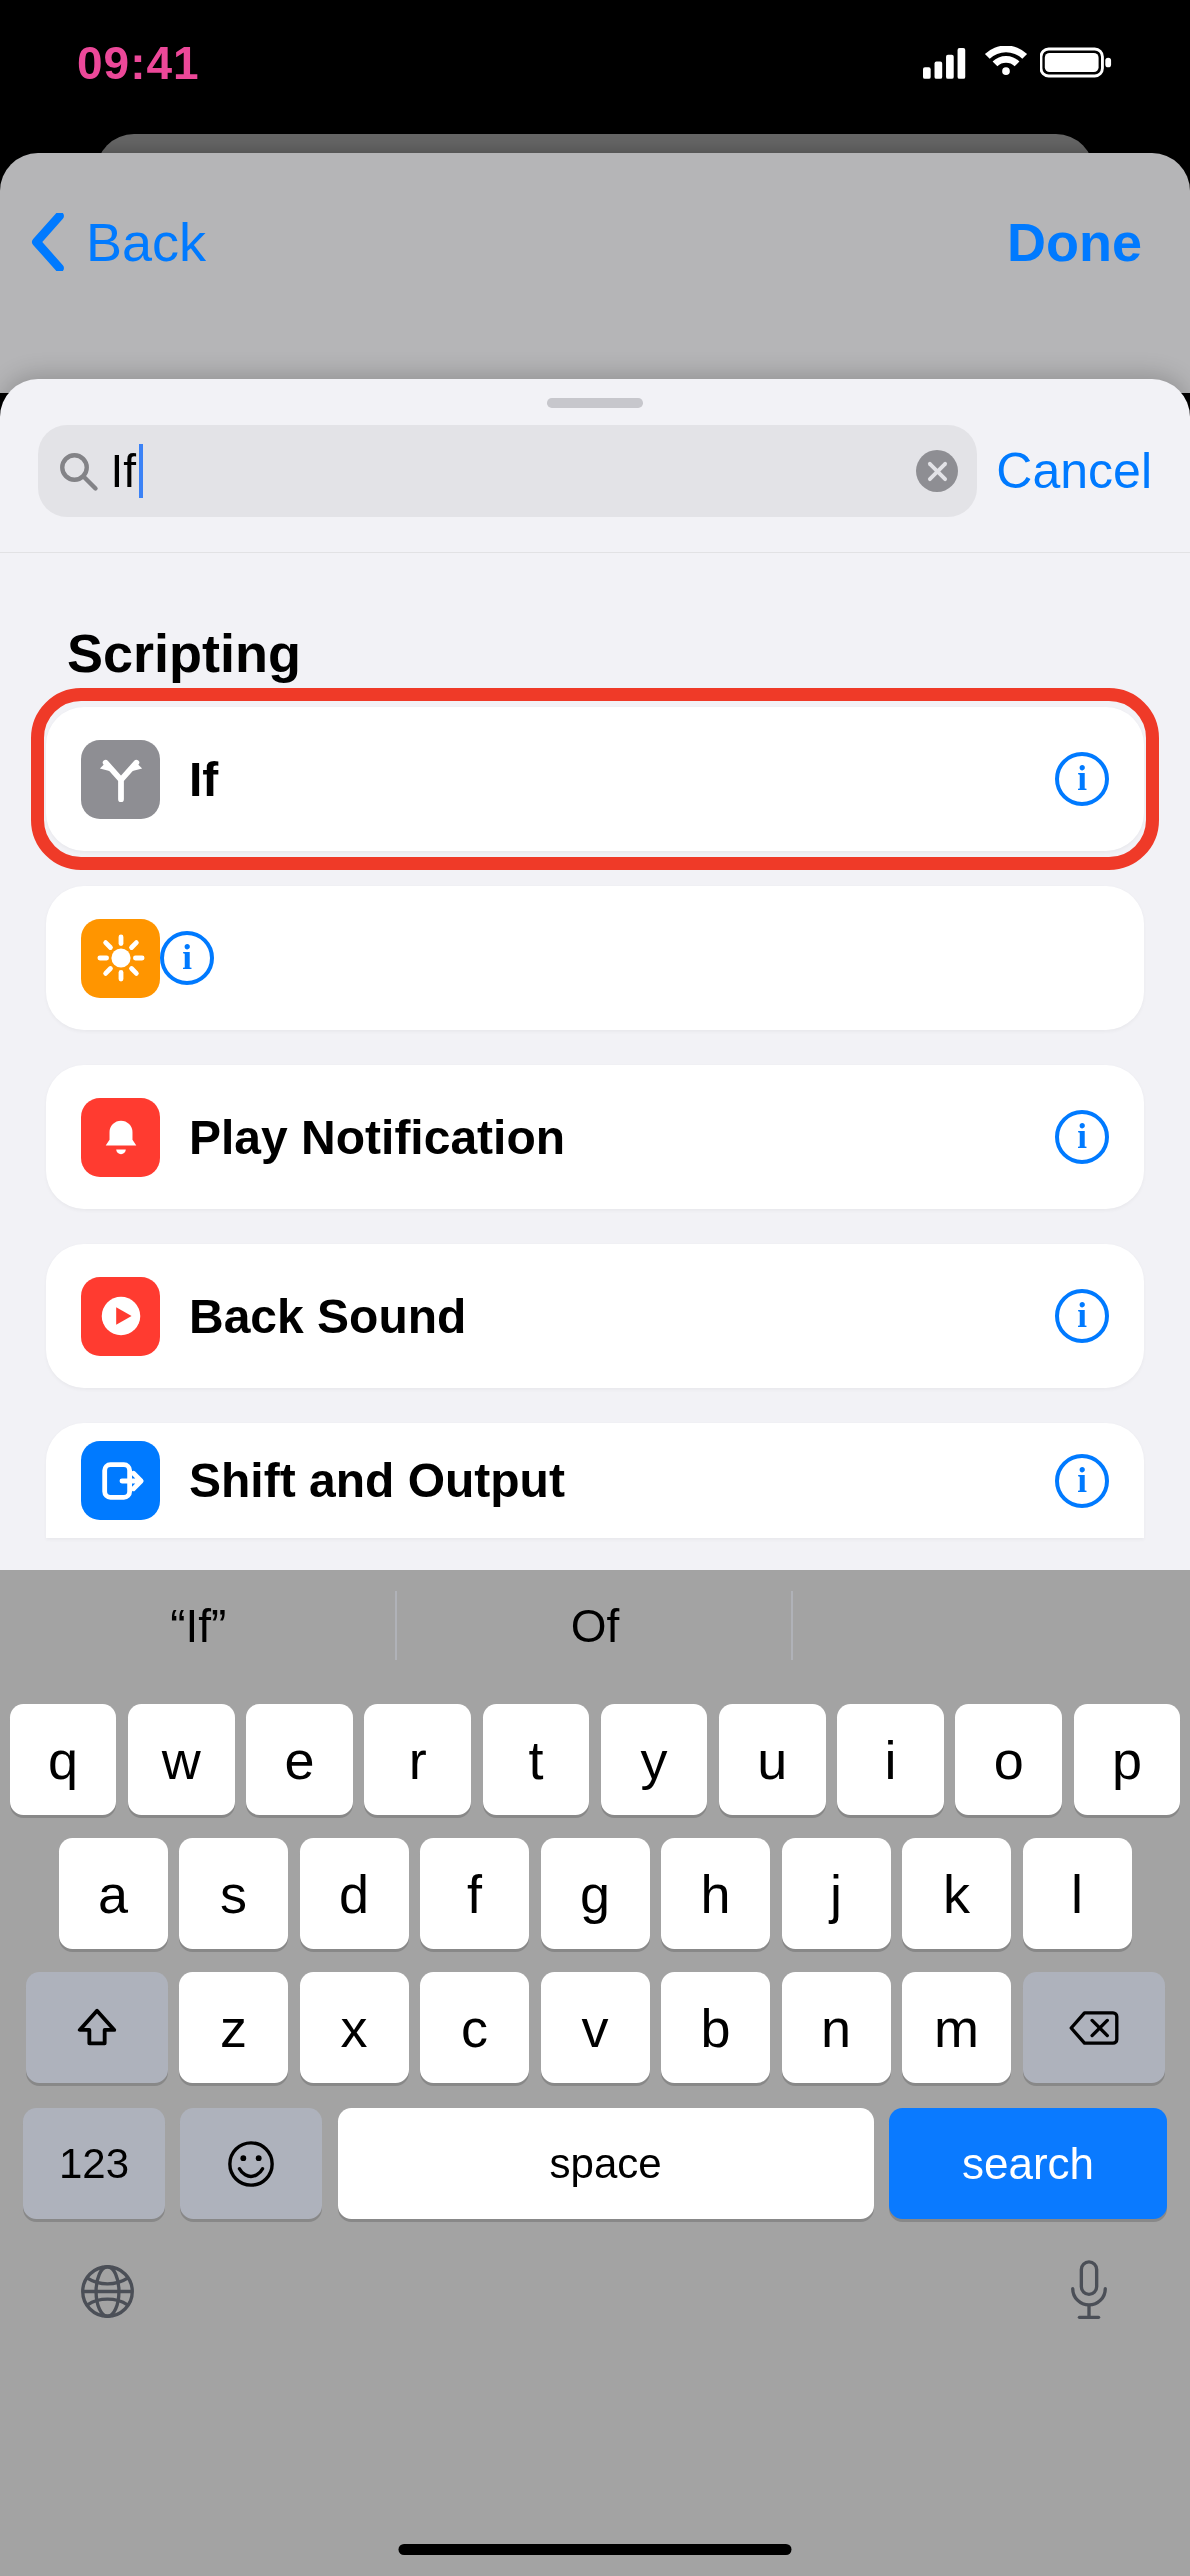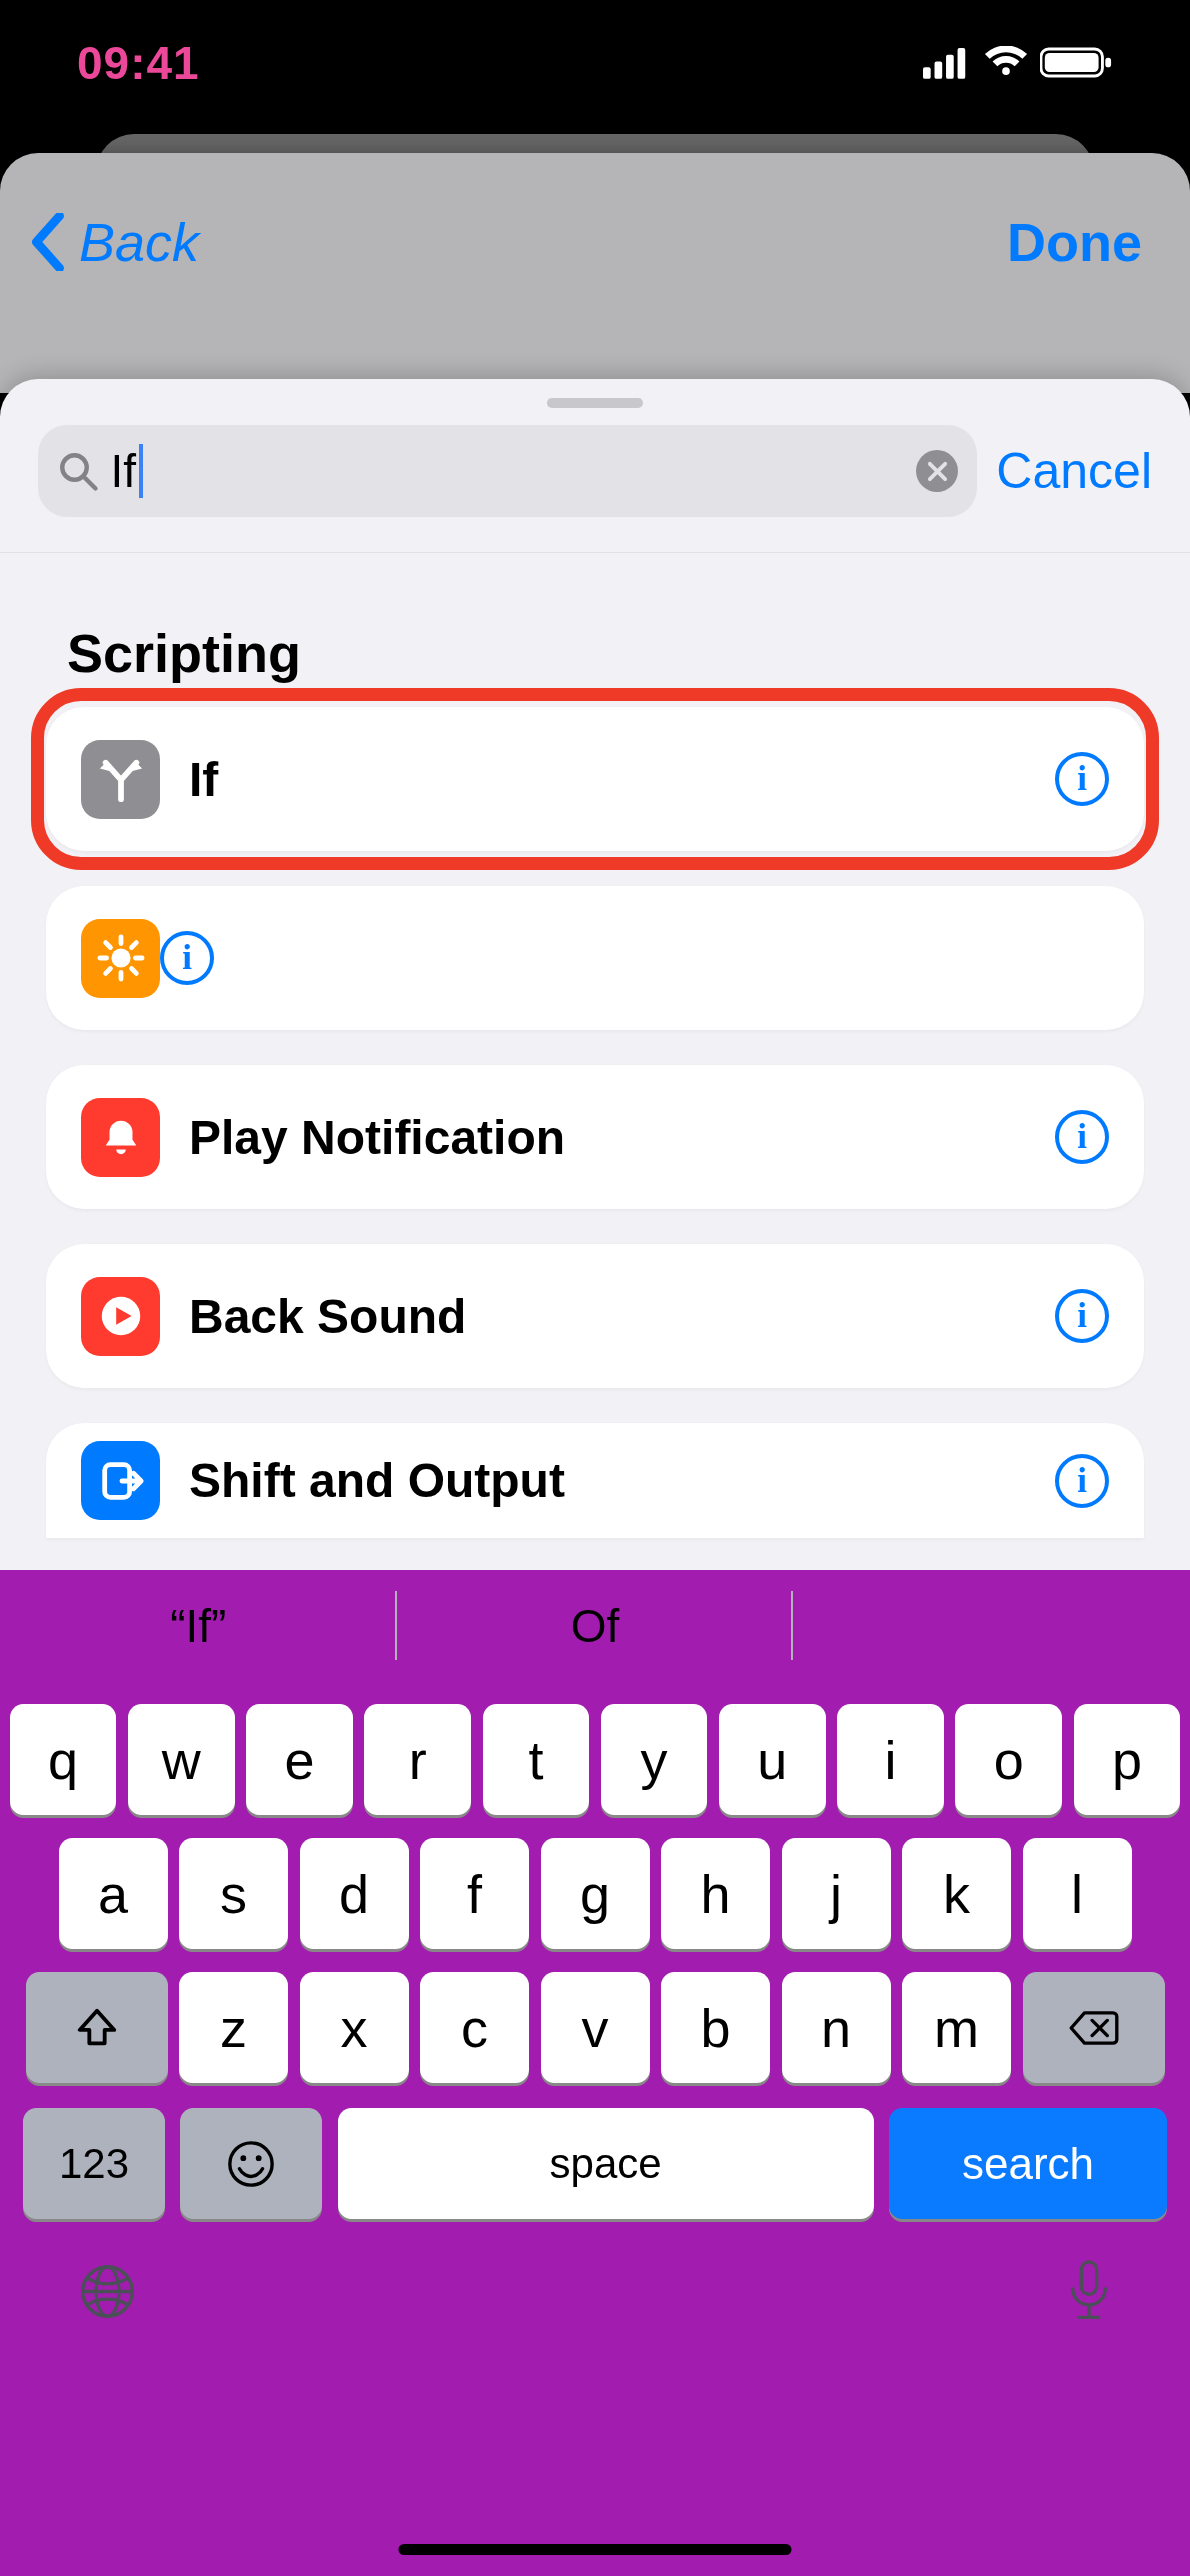--- a/index.html
+++ b/index.html
@@ -9,21 +9,21 @@
   background:#000; position:relative; overflow:hidden;
 }
 
 .status-bar{position:absolute;top:0;left:0;width:100%;height:125px;display:flex;align-items:center;justify-content:space-between;padding:0 77px;color:#ec4899;}
 .status-time{font-size:46px;font-weight:600;letter-spacing:1px;}
 .status-icons{display:flex;gap:11.5px;align-items:center;}
 
 .card-back{position:absolute;top:134px;left:96px;right:96px;height:58px;background:#fff;border-radius:38px 38px 0 0;opacity:.4;}
 .nav-bar{position:absolute;top:153px;left:0;right:0;height:240px;background:#b5b5b7;border-radius:38px 38px 0 0;box-shadow:0 -1.9px 17px rgba(0,0,0,.25);}
 .nav-inner{display:flex;align-items:center;justify-content:space-between;padding:58px 48px 0 29px;}
-.back-btn{display:flex;align-items:center;gap:12px;color:#007aff;font-size:54px;font-style:italic;}
+.back-btn{display:flex;align-items:center;gap:19px;color:#007aff;font-size:54px;}
 .chevron{width:38px;height:58px;}
 .done-btn{color:#007aff;font-size:54px;font-weight:600;}
 
 .sheet{position:absolute;top:379px;left:0;right:0;bottom:0;background:#f2f2f6;border-radius:38px 38px 0 0;box-shadow:0 -3.8px 23px rgba(0,0,0,.2);}
 .grabber{position:absolute;top:19px;left:50%;transform:translateX(-50%);width:96px;height:9.6px;background:#c7c7cc;border-radius:4.8px;}
 .search-row{display:flex;align-items:center;gap:19px;padding:46px 38px 35px 38px;border-bottom:1.9px solid #e2e2e4;}
 .search-field{flex:1;height:92px;background:#e3e3e7;border-radius:29px;display:flex;align-items:center;padding:0 19px;}
 .search-glass{width:42px;height:42px;color:#838387;margin-right:11.5px;flex-shrink:0;}
 .search-text{font-size:46px;color:#000;}
 .caret{display:inline-block;width:3.8px;height:54px;background:#3b82f6;margin-left:2.9px;vertical-align:middle;}
@@ -31,21 +31,21 @@
 .cancel-btn{color:#007aff;font-size:50px;}
 .section-title{padding:69px 50px 23px 50px;font-size:54px;font-weight:700;color:#000;margin-left:17px;}
 .list{padding:0 46px;}
 .item-wrap{margin-bottom:35px;position:relative;}
 .highlight-ring{position:absolute;inset:-19px -15.3px;border:13.4px solid #ef3a28;border-radius:50px;pointer-events:none;}
 .item{height:144px;background:#fff;border-radius:38px;display:flex;align-items:center;padding:0 35px;box-shadow:0 1.9px 3.8px rgba(0,0,0,.04);}
 .item-icon{width:79px;height:79px;border-radius:19px;display:flex;align-items:center;justify-content:center;flex-shrink:0;}
 .item-label{margin-left:29px;font-size:48px;font-weight:600;color:#000;flex:1;}
 .info-btn{width:54px;height:54px;border:4.8px solid #007aff;border-radius:50%;display:flex;align-items:center;justify-content:center;color:#007aff;font-family:Georgia,serif;font-weight:700;font-size:35px;}
 
-.keyboard{position:absolute;left:0;right:0;bottom:0;height:1006px;background:#a21caf;}
+.keyboard{position:absolute;left:0;right:0;bottom:0;height:1006px;background:#a3a3a3;}
 .suggest{height:111px;display:flex;align-items:stretch;}
 .suggest-cell{flex:1;display:flex;align-items:center;justify-content:center;font-size:46px;color:#000;position:relative;}
 .suggest-cell:first-child::after,.suggest-cell:nth-child(2)::after{content:"";position:absolute;right:0;top:21px;bottom:21px;width:1.9px;background:#b0b2b8;}
 .krow{display:flex;justify-content:center;gap:11.5px;padding:0 9.6px;margin-top:23px;}
 .key{width:109px;height:111px;background:#fff;border-radius:13.4px;box-shadow:0 2.9px 0 #888;display:flex;align-items:center;justify-content:center;font-size:54px;color:#000;}
 .key.fn{background:#aeb2bc;width:142px;}
 .key.num{background:#aeb2bc;width:142px;font-size:42px;}
 .key.emoji{background:#aeb2bc;width:142px;font-size:50px;}
 .key.space{flex:1;background:#fff;font-size:42px;}
 .key.search{background:#0a7aff;color:#fff;width:278px;font-size:44px;}

